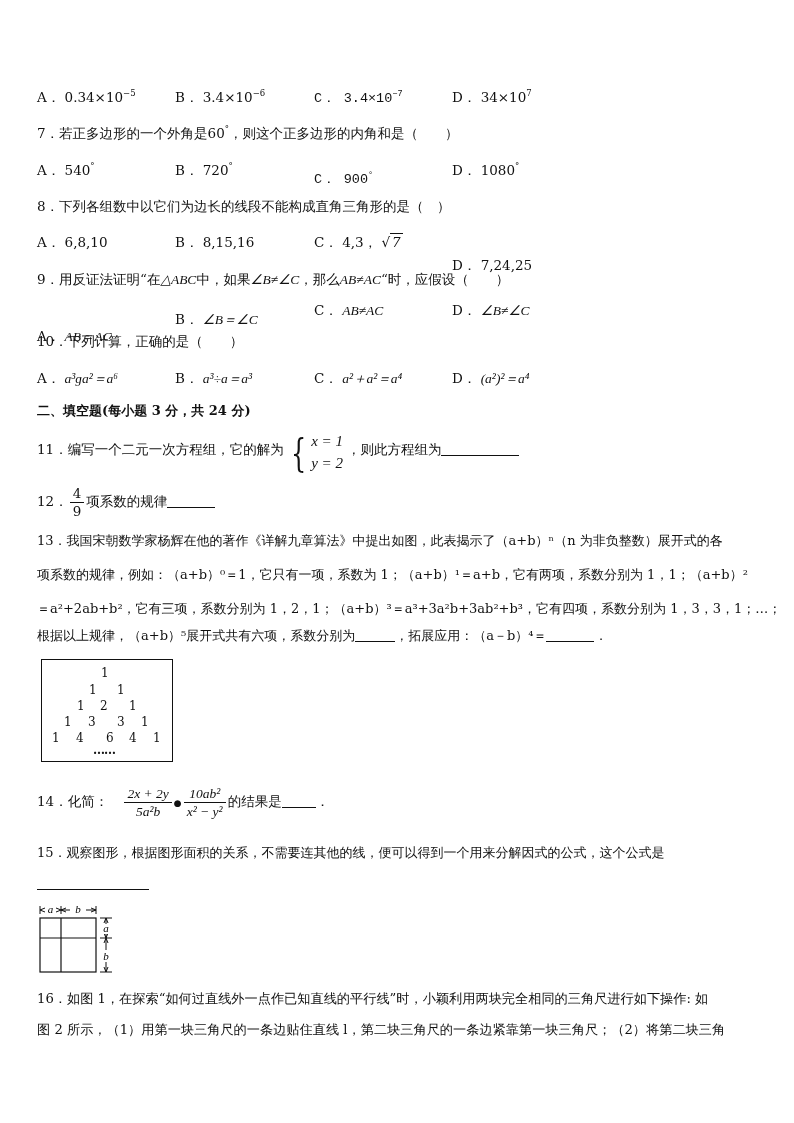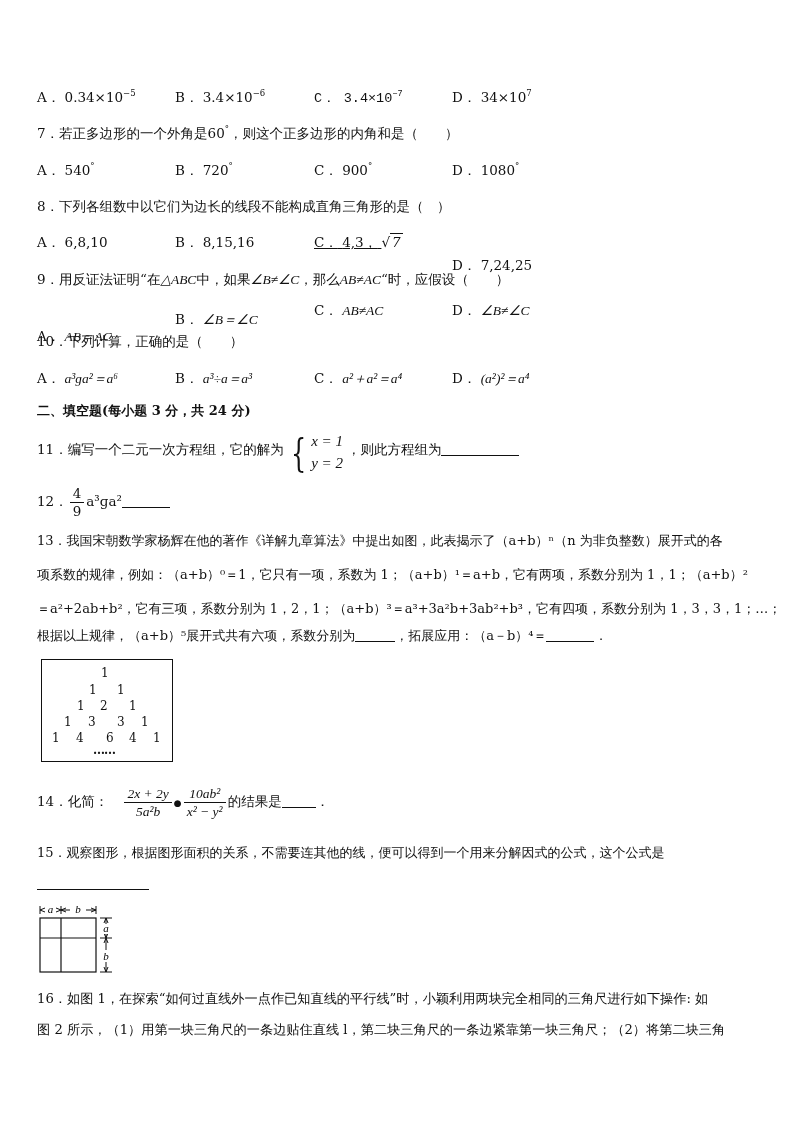--- a/index.html
+++ b/index.html
@@ -44,27 +44,27 @@
 <div class="opt" style="left:452px; top:89px;">
   <span>D．</span>
   <span>34×10</span><sup>7</sup>
 </div>
 
 <div class="abs" style="left:37px; top:125px;">
   <span>7．若正多边形的一个外角是</span><span>60</span><sup>°</sup><span>，则这个正多边形的内角和是（　　）</span>
 </div>
 <div class="opt" style="left:37px; top:162px;"><span>A．</span> <span>540</span><sup>°</sup></div>
 <div class="opt" style="left:175px; top:162px;"><span>B．</span> <span>720</span><sup>°</sup></div>
-<div class="opt" style="left:314px; top:162px;"><span>C．</span> <span>900</span><sup>°</sup></div>
+<div class="opt" style="left:314px; top:170px;font-family:Liberation Mono, monospace;"><span>C．</span> <span>900</span><sup>°</sup></div>
 <div class="opt" style="left:452px; top:162px;"><span>D．</span> <span>1080</span><sup>°</sup></div>
 
 <div class="abs" style="left:37px; top:198px;">8．下列各组数中以它们为边长的线段不能构成直角三角形的是（　）</div>
 <div class="opt" style="left:37px; top:234px;"><span>A．</span> <span>6,8,10</span></div>
 <div class="opt" style="left:175px; top:234px;"><span>B．</span> <span>8,15,16</span></div>
-<div class="opt" style="left:314px; top:234px;text-decoration:underline;"><span>C．</span> <span>4,3，</span> <span class="sqrt">√<span class="rad">7</span></span></div>
+<div class="opt" style="left:314px; top:234px;"><span>C．</span> <span>4,3，</span> <span class="sqrt">√<span class="rad">7</span></span></div>
 <div class="opt" style="left:452px; top:234px;margin-top:23px;"><span>D．</span> <span>7,24,25</span></div>
 
 <div class="abs" style="left:37px; top:271px;">
   <span>9．用反证法证明“在</span><i class="m">△ABC</i><span>中，如果</span><i class="m">∠B≠∠C</i><span>，那么</span><i class="m">AB≠AC</i><span>“时，应假设（　　）</span>
 </div>
 <div class="opt" style="left:37px; top:302px;margin-top:26px;"><span>A．</span> <i class="m">AB＝AC</i></div>
 <div class="opt" style="left:175px; top:302px;margin-top:9px;"><span>B．</span> <i class="m">∠B＝∠C</i></div>
 <div class="opt" style="left:314px; top:302px;"><span>C．</span> <i class="m">AB≠AC</i></div>
 <div class="opt" style="left:452px; top:302px;"><span>D．</span> <i class="m">∠B≠∠C</i></div>
 
@@ -74,21 +74,21 @@
 <div class="opt" style="left:314px; top:370px;"><span>C．</span> <i class="m">a²＋a²＝a⁴</i></div>
 <div class="opt" style="left:452px; top:370px;"><span>D．</span> <i class="m">(a²)²＝a⁴</i></div>
 
 <div class="abs bold" style="left:37px; top:402px;">二、填空题(每小题 3 分，共 24 分)</div>
 
 <div class="abs" style="left:37px; top:426px; line-height:46px;">
   <span>11．编写一个二元一次方程组，它的解为</span><span class="brace-sys"><span class="br">{</span><span class="eqs"><i class="m">x = 1</i><br><i class="m">y = 2</i></span></span><span>，则此方程组为</span><span class="blank" style="width:78px;"></span>
 </div>
 
 <div class="abs" style="left:37px; top:485px;">
-  <span>12．</span><span class="frac"><span class="num">4</span><span class="den">9</span></span><span>a³ɡa²</span><span class="blank" style="width:48px;"></span>
+  <span>12．</span><span class="frac"><span class="num">4</span><span class="den">9</span></span><span>项系数的规律</span><span class="blank" style="width:48px;"></span>
 </div>
 
 <div class="abs" style="left:37px; top:532px; font-size:13px;">13．我国宋朝数学家杨辉在他的著作《详解九章算法》中提出如图，此表揭示了（a+b）ⁿ（n 为非负整数）展开式的各</div>
 <div class="abs" style="left:37px; top:566px; font-size:13px;">项系数的规律，例如：（a+b）⁰＝1，它只有一项，系数为 1；（a+b）¹＝a+b，它有两项，系数分别为 1，1；（a+b）²</div>
 <div class="abs" style="left:37px; top:600px; font-size:13px;">＝a²+2ab+b²，它有三项，系数分别为 1，2，1；（a+b）³＝a³+3a²b+3ab²+b³，它有四项，系数分别为 1，3，3，1；…；</div>
 <div class="abs" style="left:37px; top:627px; font-size:13px;">
   <span>根据以上规律，（a+b）⁵展开式共有六项，系数分别为</span><span class="blank" style="width:40px;"></span><span>，拓展应用：（a－b）⁴＝</span><span class="blank" style="width:48px;"></span><span>．</span>
 </div>
 
 <div class="tri-box">

